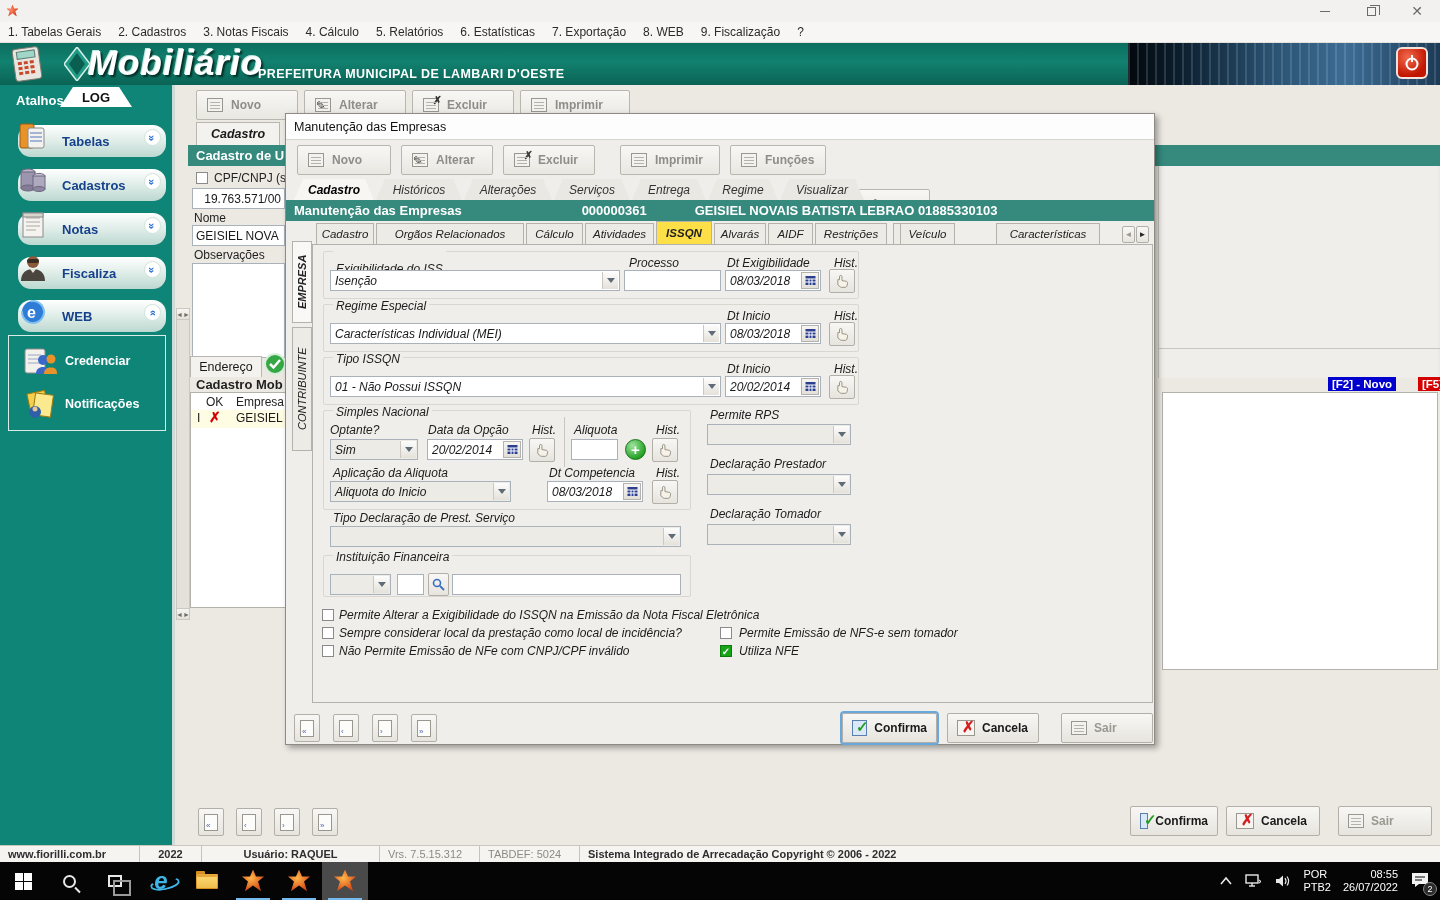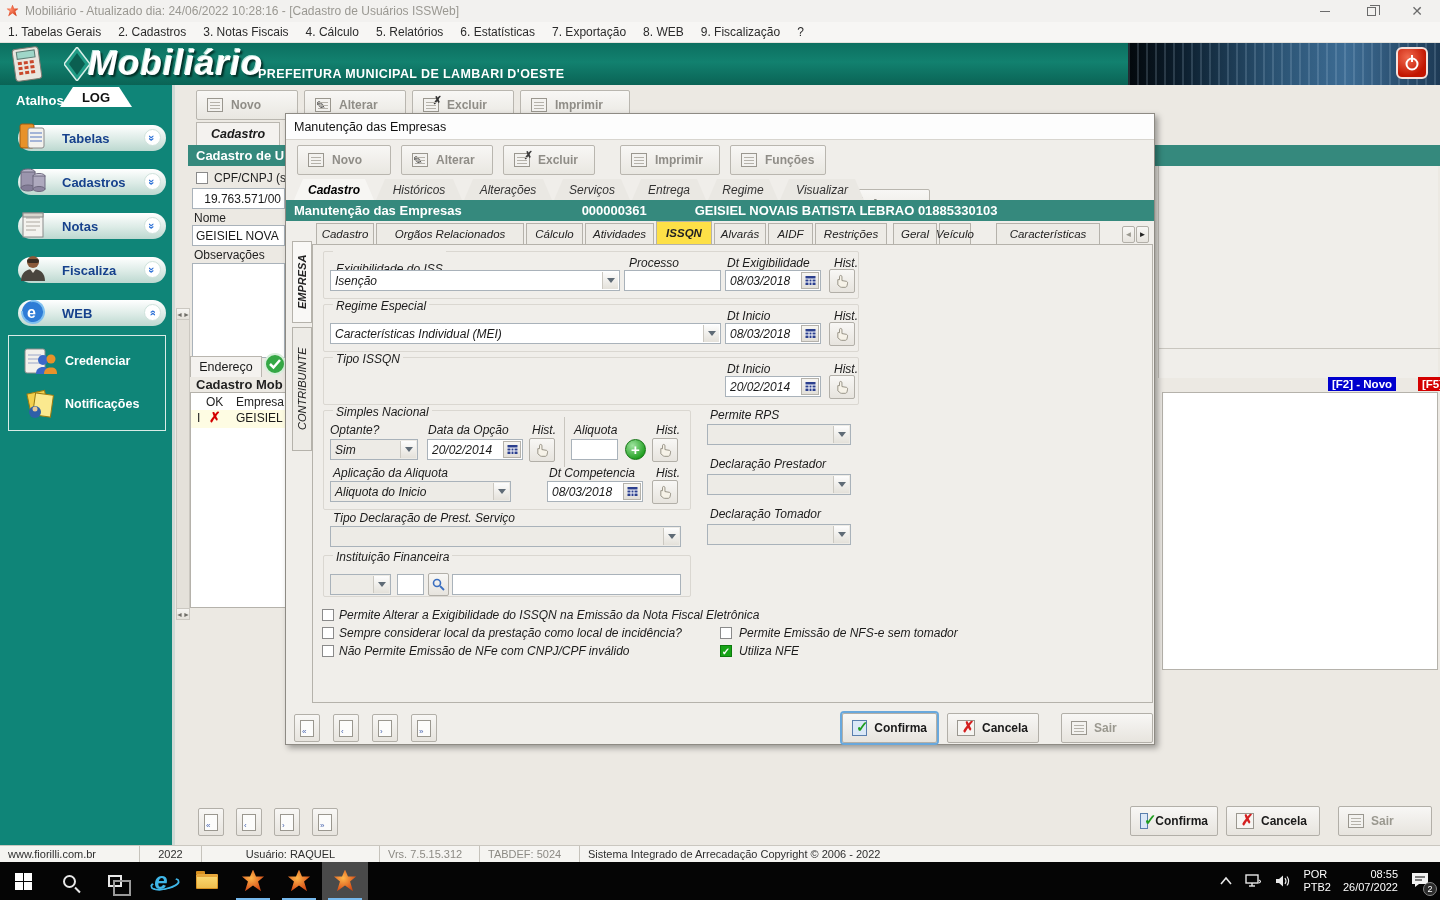--- a/index.html
+++ b/index.html
@@ -30,21 +30,21 @@
   .banner-sub { position:absolute; left:258px; top:24px; color:#ffffff; font-weight:bold; font-size:12.5px; letter-spacing:.4px; }
   .buildings { position:absolute; left:1128px; top:0; width:312px; height:42px;
     background:linear-gradient(90deg,#03080c 0%,#0d2030 18%,#29506f 45%,#3d6c94 70%,#1d3a55 100%); }
   .buildings::before { content:""; position:absolute; inset:0; background:repeating-linear-gradient(90deg, rgba(190,215,235,.35) 0 2px, transparent 2px 9px); opacity:.5; }
   .power-btn { position:absolute; right:12px; top:4px; width:32px; height:32px; border-radius:6px; background:radial-gradient(circle at 35% 30%, #f16a4e, #c21500 70%); border:2px solid #f4e2de; display:flex; align-items:center; justify-content:center; }
 
   
   .sidebar { left:0; top:85px; width:172px; height:760px; background:#0F8578; }
   .atalhos { position:absolute; left:16px; top:8px; color:#fff; font-weight:bold; font-size:13px; }
   .log-tab { position:absolute; left:60px; top:2px; width:72px; height:20px; background:#fff; clip-path:polygon(18% 0,82% 0,100% 100%,0 100%); display:flex; align-items:center; justify-content:center; font-weight:bold; font-size:13px; color:#111; }
-  .side-item { position:absolute; left:18px; width:148px; height:26px; border-radius:13px; background:linear-gradient(180deg,#ffffff,#dcebe6 55%,#bcd8d0); display:flex; align-items:center; }
+  .side-item { position:absolute; left:18px; width:148px; height:32px; border-radius:13px; background:linear-gradient(180deg,#ffffff,#dcebe6 55%,#bcd8d0); display:flex; align-items:center; }
   .side-item .lbl { margin-left:44px; color:#16418C; font-weight:bold; font-size:13px; }
   .side-ic { position:absolute; left:-4px; top:-7px; }
   .chev-circle { position:absolute; right:5px; top:4px; width:17px; height:17px; border-radius:50%; background:#fff; border:1px solid #cfe2dc; display:flex; align-items:center; justify-content:center; overflow:hidden; }
   .chev-circle span { color:#2A6FD6; font-weight:bold; font-size:11px; transform:rotate(90deg); display:block; }
   .chev-circle.up span { transform:rotate(-90deg); }
   .web-box { position:absolute; left:8px; top:250px; width:158px; height:96px; border:1px solid #d9ece7; }
   .sub-item { position:absolute; left:20px; display:flex; align-items:center; gap:8px; }
   .sub-item .lbl { color:#ffffff; font-weight:bold; font-size:12.5px; }
 
   
@@ -100,21 +100,21 @@
   .nav-btn { position:absolute; width:26px; height:28px; background:linear-gradient(180deg,#f8f7f5,#e7e4de); border:1px solid #b2afa8; border-radius:2px; display:flex; align-items:center; justify-content:center; }
   .nav-pg { width:14px; height:17px; border:1px solid #9a978f; background:#fcfcfb; position:relative; font-size:8px; color:#4a66b0; display:flex; align-items:flex-end; justify-content:flex-start; padding:0 0 0 1px; }
   .ic-check-doc { width:18px; height:16px; border:1px solid #5a7fae; background:#dbe8f7; position:relative; }
   .ic-check-doc::after { content:"✓"; position:absolute; left:3px; top:-3px; color:#1f9e1f; font-size:15px; font-weight:bold; }
   .ic-x-doc { width:18px; height:16px; border:1px solid #9a978f; background:#f6f5f2; position:relative; }
   .ic-x-doc::after { content:"✗"; position:absolute; left:4px; top:-3px; color:#D42020; font-size:15px; font-weight:bold; }
 
   
   .statusbar { left:0; top:845px; width:1440px; height:17px; background:#F5F4F1; border-top:1px solid #cac7c0; display:flex; align-items:center; font-size:11px; }
   .sb-seg { height:100%; display:flex; align-items:center; padding:0 8px; border-right:1px solid #c6c3bc; white-space:nowrap; }
-  .sb-bold { font-weight:normal; color:#2e2e2e; }
+  .sb-bold { font-weight:bold; color:#2e2e2e; }
   .sb-dim { color:#8c8a84; }
 
   
   .taskbar { left:0; top:862px; width:1440px; height:38px; background:#050505; display:flex; align-items:center; }
   .tk-slot { width:46px; height:38px; display:flex; align-items:center; justify-content:center; position:relative; }
   .tk-slot.active { background:#4a4a4a; }
   .tk-underline::after { content:""; position:absolute; left:6px; right:6px; bottom:0; height:2px; background:#76b9ed; }
   .win-logo { display:grid; grid-template-columns:8px 8px; grid-template-rows:8px 8px; gap:1px; }
   .win-logo i { background:#fff; }
   .search-ic { width:13px; height:13px; border:2px solid #e8e8e8; border-radius:50%; position:relative; }
@@ -133,21 +133,20 @@
   .badge-wrap { position:relative; }
   .badge { position:absolute; right:-7px; bottom:-4px; width:14px; height:14px; border-radius:50%; background:#2b2b2b; border:1px solid #888; color:#fff; font-size:9px; display:flex; align-items:center; justify-content:center; }
 </style>
 </head>
 <body>
 
 <div class="screen">
 
   <div class="abs titlebar">
     <span class="app-flower"></span>
-    <span class="txt">Mobiliário - Atualizado dia: 24/06/2022 10:28:16 - [Cadastro de Usuários ISSWeb]</span>
     <div class="win-ctrls">
       <div class="win-btn">
           <span class="ic-min"></span>
         </div>
       <div class="win-btn">
           <span class="ic-restore"></span>
         </div>
       <div class="win-btn" style="font-size:14px;">✕</div>
     </div>
   </div>
@@ -477,21 +476,21 @@
       </div>
     <div class="itab" style="left:482px; width:45px;">
         <span>AIDF</span>
       </div>
     <div class="itab" style="left:529px; width:72px;">
         <span>Restrições</span>
       </div>
     <div class="itab" style="left:607px; width:44px;">
         <span>Geral</span>
       </div>
-    <div class="itab" style="left:653px; width:32px;">
+    <div class="itab" style="left:614px; width:55px;">
         <span>Veículo</span>
       </div>
     <div class="itab" style="left:710px; width:104px;">
         <span>Características</span>
       </div>
     <div class="sq-btn" style="left:836px; top:112px; width:13px; height:17px; color:#9a988f; font-size:8px;">
         <span>◄</span>
       </div>
     <div class="sq-btn" style="left:850px; top:112px; width:13px; height:17px; color:#222; font-size:8px;">
         <span>►</span>
@@ -559,20 +558,24 @@
       </div>
       <span class="lbl-i" style="left:521px; top:64px;">Hist.</span>
       <div class="sq-btn" style="left:516px; top:77px; width:26px; height:24px;">
         <svg width="15" height="15" viewBox="0 0 16 16">
             <path d="M6 1.5c.9 0 1.4.6 1.4 1.4V7l4.6.8c1 .2 1.6 1 1.4 2l-.6 2.8c-.2 1-1 1.6-2 1.6H7c-.6 0-1.2-.2-1.6-.7L3 11.5V6h1.8V2.9C4.8 2.1 5.2 1.5 6 1.5z" fill="#f6f2e8" stroke="#8a8578" stroke-width=".9"></path>
           </svg>
       </div>
 
       <div class="grp" style="left:10px; top:112px; width:536px; height:48px;"></div>
       <span class="lbl-i" style="left:20px; top:107px; background:#F0EEEA; padding:0 3px;">Tipo ISSQN</span>
+      <div class="ipt" style="left:17px; top:131px; width:391px;">
+        <span>01 - Não Possui ISSQN</span>
+          <span class="dd-btn"></span>
+      </div>
       <span class="lbl-i" style="left:414px; top:117px;">Dt Inicio</span>
       <div class="ipt" style="left:412px; top:131px; width:96px;">
         <span>20/02/2014</span>
         <span class="cal-btn">
             <svg width="11" height="11" viewBox="0 0 11 11">
               <rect x="0.5" y="1" width="10" height="9" fill="#2b3f8e"></rect>
               <g stroke="#fff" stroke-width="1">
                 <line x1="0" y1="4" x2="11" y2="4"></line>
                 <line x1="4" y1="4" x2="4" y2="10"></line>
                 <line x1="7" y1="4" x2="7" y2="10"></line>

